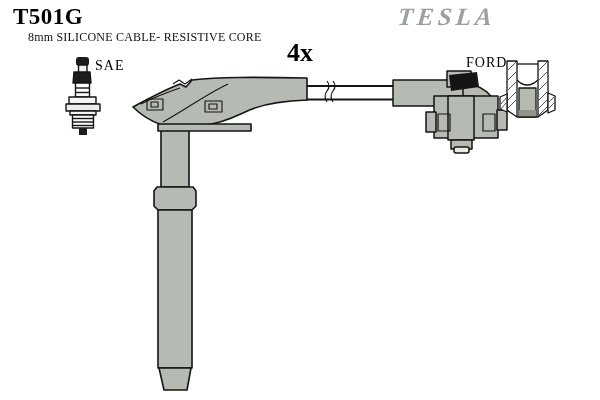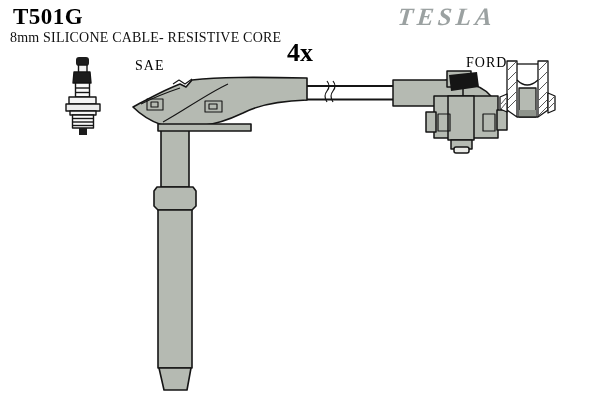--- a/index.html
+++ b/index.html
@@ -5,31 +5,31 @@
   html,body{margin:0;padding:0;background:#fff;}
   .page{
     position:relative;width:600px;height:399px;background:#ffffff;overflow:hidden;
     font-family:Liberation Serif, serif;
   }
   .part-number{
     position:absolute;left:13px;top:4px;font-size:23px;font-weight:bold;
     color:#000;letter-spacing:0.5px;
   }
   .subtitle{
-    position:absolute;left:10px;top:30px;font-size:14px;color:#111;letter-spacing:0.2px;
+    position:absolute;left:28px;top:30px;font-size:12px;color:#111;letter-spacing:0.2px;
   }
   .brand{
     position:absolute;left:398px;top:3px;font-size:25px;font-weight:bold;font-style:italic;
     color:#9ba1a1;letter-spacing:4px;transform:skewX(-5deg);
   }
   .qty{
     position:absolute;left:287px;top:38px;font-size:26px;font-weight:bold;color:#000;
   }
   .label{position:absolute;font-size:14px;color:#000;letter-spacing:1px;}
-  .label-sae{left:95px;top:58px;margin-left:40px;}
+  .label-sae{left:95px;top:58px;}
   .label-ford{left:466px;top:55px;}
   svg.diagram{position:absolute;left:0;top:0;}
 </style>
 </head>
 <body>
 
 <div class="page">
 
   <div class="part-number">T501G</div>
   <div class="subtitle">8mm SILICONE CABLE- RESISTIVE CORE</div>

